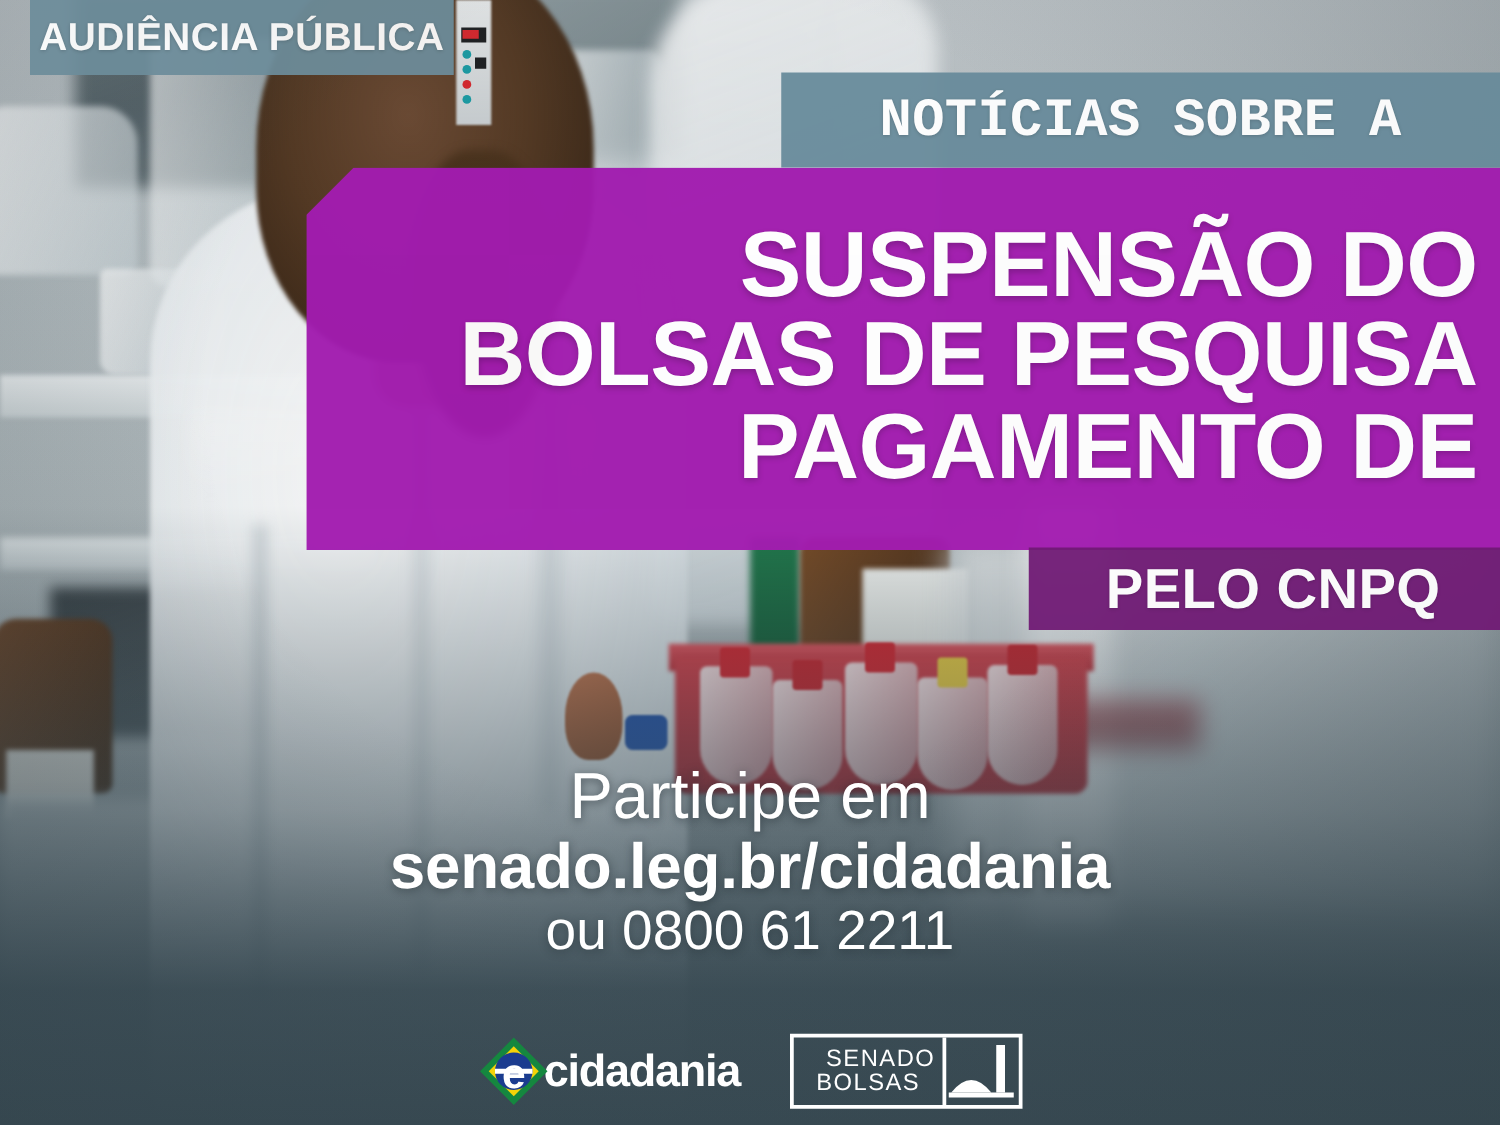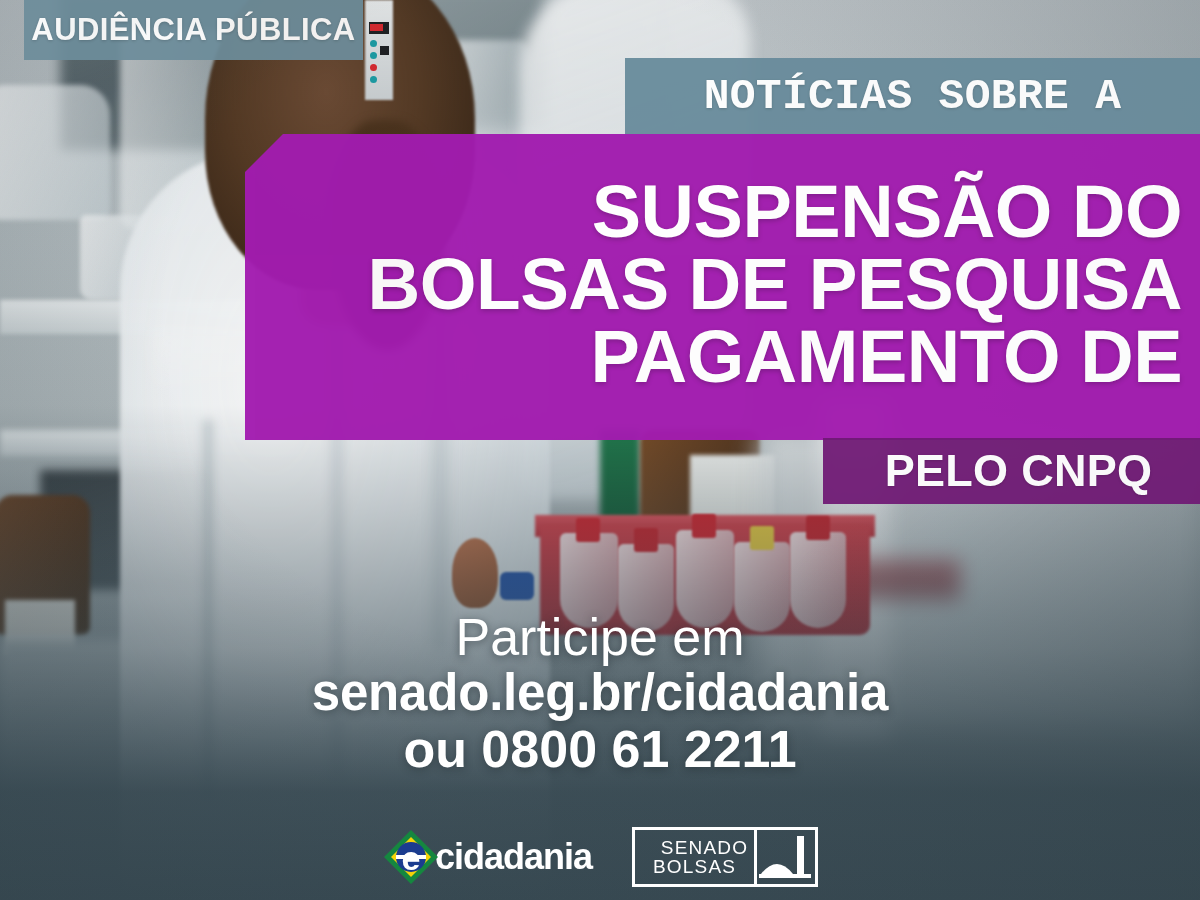--- a/index.html
+++ b/index.html
@@ -276,21 +276,21 @@
   .cta .l1{
     font-size:52px;font-weight:400;line-height:1.04;
     text-shadow:0 2px 8px rgba(20,30,36,.55);
   }
   .cta .l2{
     font-size:51px;font-weight:700;line-height:1.12;
     letter-spacing:-.2px;
     text-shadow:0 2px 8px rgba(20,30,36,.45);
   }
   .cta .l3{
-    font-size:52px;font-weight:700;line-height:1.08;
+    font-size:44px;font-weight:400;line-height:1.08;
     text-shadow:0 2px 8px rgba(20,30,36,.4);
   }
 
   
   .logos{
     position:absolute;left:0;right:0;top:827px;
     display:flex;align-items:center;justify-content:center;gap:40px;
   }
   .logo-ecid{display:flex;align-items:center;gap:0;}
   .ecid-mark{

